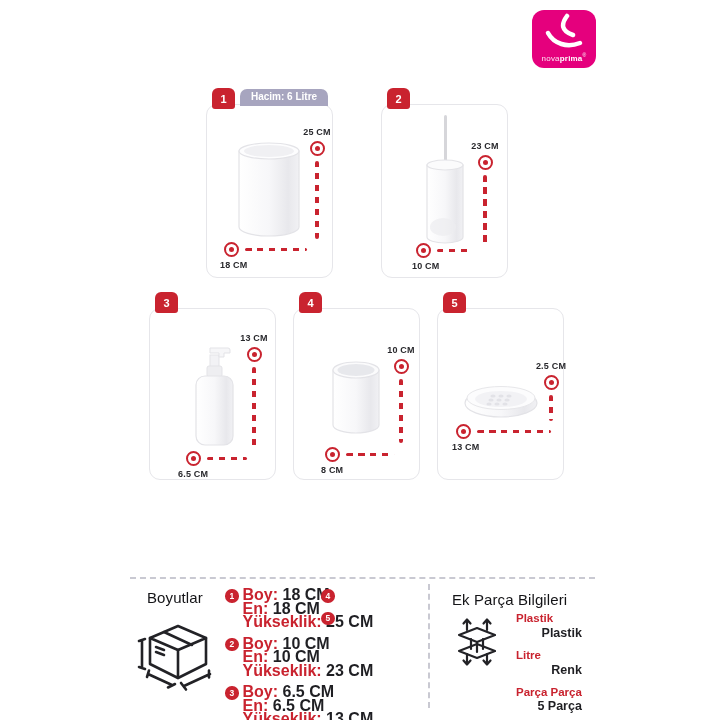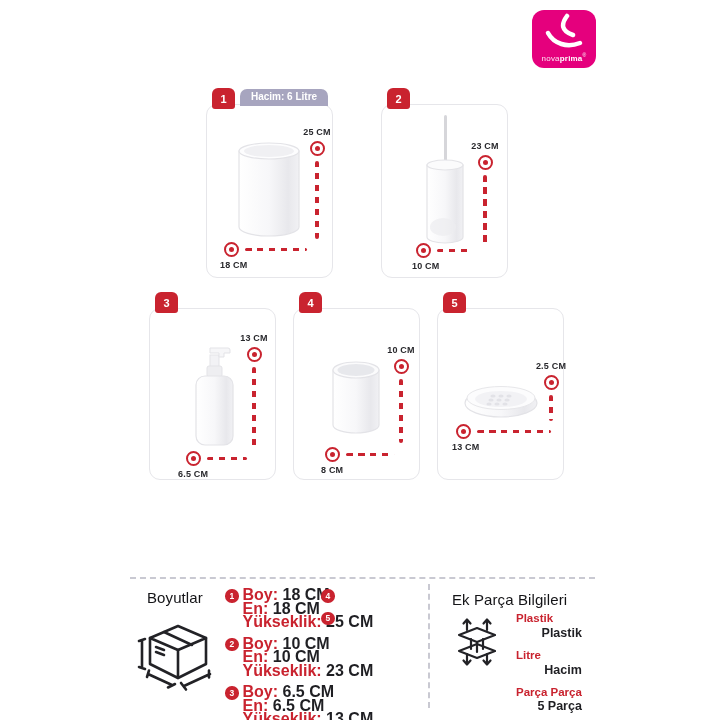--- a/index.html
+++ b/index.html
@@ -261,21 +261,21 @@
     </g>
   </svg>
 
   <div class="info-rows">
     <div class="info-row">
       <div class="info-label">Plastik</div>
       <div class="info-value">Plastik</div>
     </div>
     <div class="info-row">
       <div class="info-label">Litre</div>
-      <div class="info-value">Hacim</div>
+      <div class="info-value">Renk</div>
     </div>
     <div class="info-row">
       <div class="info-label">Parça Parça</div>
       <div class="info-value">5 Parça</div>
     </div>
   </div>
 
 </div>
 
 </body></html>

